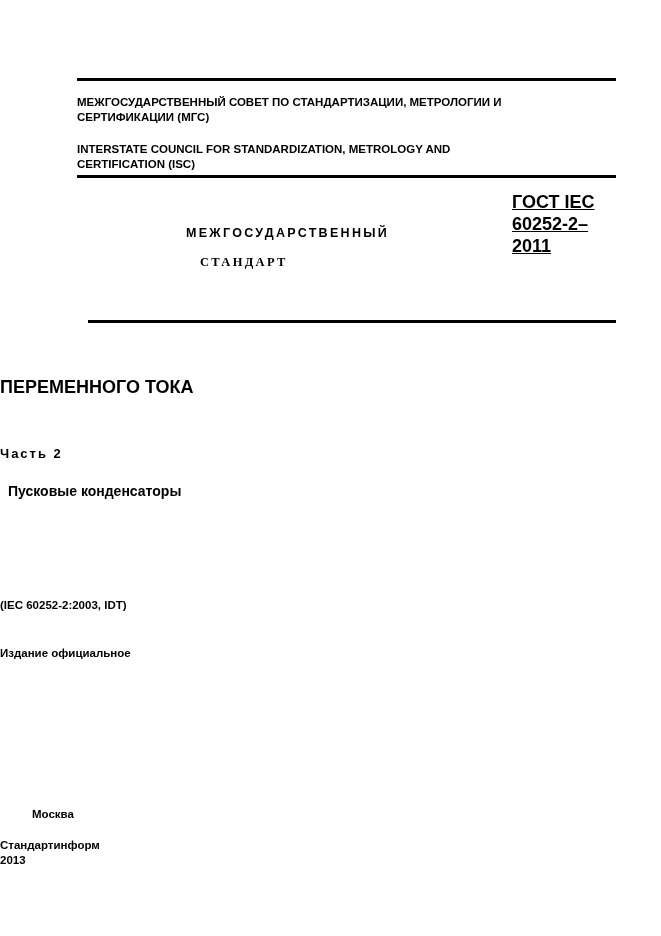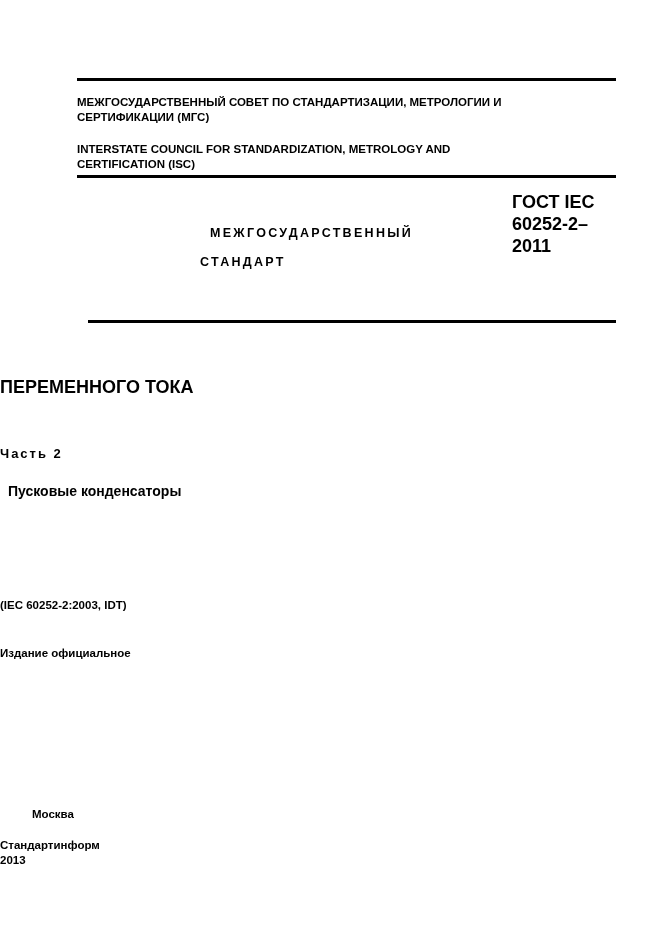--- a/index.html
+++ b/index.html
@@ -24,24 +24,24 @@
   <div>СЕРТИФИКАЦИИ (МГС)</div>
 </div>
 
 <div class="abs center council" style="top:142px;">
   <div>INTERSTATE COUNCIL FOR STANDARDIZATION, METROLOGY AND</div>
   <div>CERTIFICATION (ISC)</div>
 </div>
 
 <div class="rule" style="left:77px; top:175px; width:539px;"></div>
 
-<div class="abs center wide" style="left:210px; width:270px; top:226px;">МЕЖГОСУДАРСТВЕННЫЙ</div>
-<div class="abs center wide" style="left:200px; width:270px; top:255px;">СТАНДАРТ</div>
+<div class="abs center wide" style="left:186px; width:270px; top:226px;">МЕЖГОСУДАРСТВЕННЫЙ</div>
+<div class="abs center wide" style="left:200px; width:270px; top:255px;font-family:Liberation Serif, serif;">СТАНДАРТ</div>
 
-<div class="abs gost" style="left:512px; top:191px;">
+<div class="abs gost" style="left:512px; top:191px;text-decoration:underline;">
   <div>ГОСТ IEC</div>
   <div>60252-2–</div>
   <div>2011</div>
 </div>
 
 <div class="rule" style="left:88px; top:320px; width:528px;"></div>
 
 <div class="abs center title" style="top:376px;">
   <div>ПЕРЕМЕННОГО ТОКА</div>
 </div>

